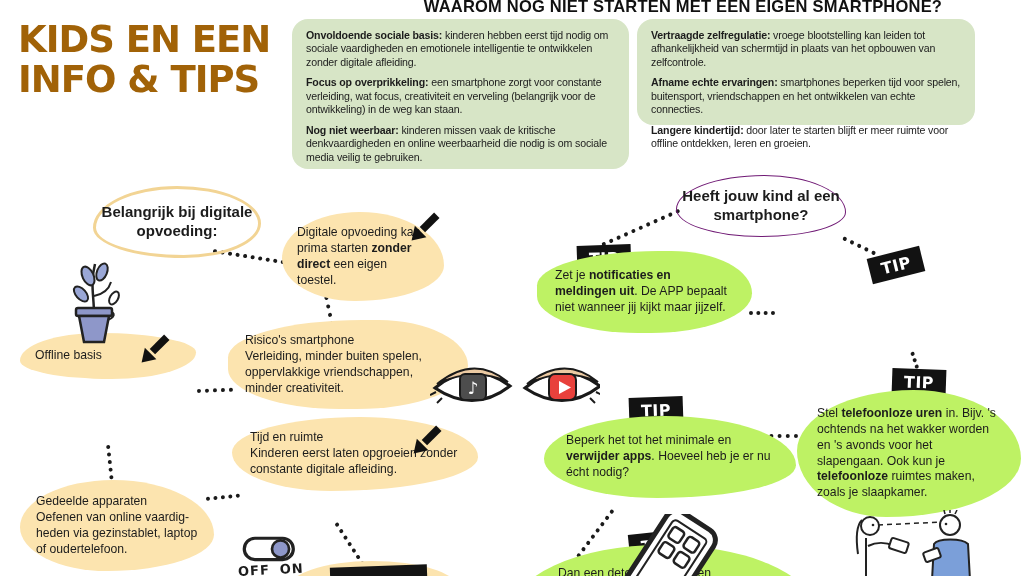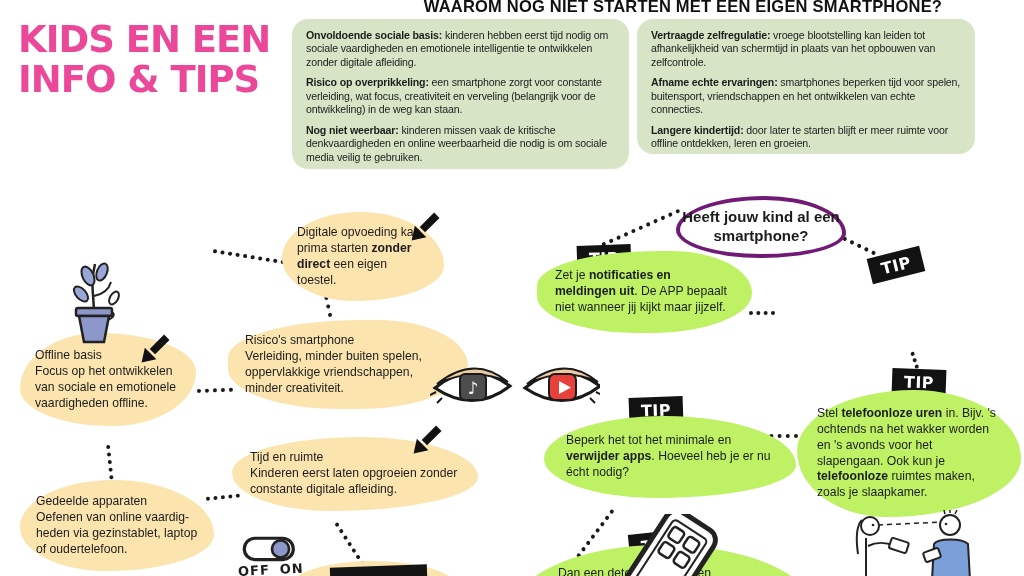--- a/index.html
+++ b/index.html
@@ -1,57 +1,57 @@
 <!DOCTYPE html>
 <html><head>
 <meta charset="utf-8">
 <style>
   html,body{margin:0;padding:0;background:#fff;}
   .canvas{position:relative;width:1024px;height:576px;background:#fff;overflow:hidden;
           font-family:"Liberation Sans",sans-serif;color:#1c1c1c;}
 
   
-  .main-title{position:absolute;left:18px;top:20px;color:#ec4899;
+  .main-title{position:absolute;left:18px;top:20px;color:#a16207;
     font-family:"DejaVu Sans",sans-serif;font-weight:800;font-size:37px;
     line-height:1.08;letter-spacing:-1px;}
   .page-header{position:absolute;left:400px;top:-3px;width:566px;text-align:center;
     font-weight:800;font-size:16.5px;letter-spacing:.2px;color:#111;}
 
   
   .green-box{position:absolute;background:#d7e5c6;border-radius:16px;
     padding:10px 14px;box-sizing:border-box;font-size:10.6px;line-height:1.27;
     letter-spacing:-.15px;}
   .green-box p{margin:0 0 7px;}
   .green-box b{font-weight:700;}
   .gb-left{left:292px;top:19px;width:337px;height:150px;}
-  .gb-right{left:637px;top:19px;width:338px;height:135px;}
+  .gb-right{left:637px;top:19px;width:338px;height:106px;}
 
   
   .oval{position:absolute;box-sizing:border-box;display:flex;align-items:center;
     justify-content:center;text-align:center;font-weight:700;font-size:15px;line-height:1.25;}
   .oval-yellow{left:93px;top:186px;width:168px;height:72px;border:3px solid #f2d494;
     border-radius:50% 50% 46% 54%/58% 52% 48% 42%;}
-  .oval-blue{left:676px;top:196px;width:170px;height:62px;border:4px solid #701a75;
+  .oval-blue{left:676px;top:175px;width:170px;height:62px;border:1px solid #701a75;
     border-radius:52% 48% 50% 50%/55% 60% 40% 45%;}
 
   
   .bubble{position:absolute;background:#fce4af;font-size:12.2px;line-height:1.3;
     padding:14px 18px;box-sizing:border-box;}
   .bubble .b-title{font-weight:400;}
   .bubble.blue{background:#bef264;}
   .r1{border-radius:48% 52% 55% 45%/52% 60% 40% 48%;}
   .r2{border-radius:60% 40% 50% 50%/45% 55% 52% 48%;}
   .r3{border-radius:45% 55% 48% 52%/60% 42% 58% 40%;}
   .r4{border-radius:52% 48% 60% 40%/48% 54% 46% 52%;}
   .r-top{border-radius:50% 50% 0 0/100% 90% 0 0;}
 
   .bb-digitale{left:282px;top:212px;width:162px;padding:13px 15px;}
   .bb-risicos{left:228px;top:320px;width:240px;padding:13px 17px;}
   .bb-offline{left:20px;top:333px;width:176px;padding:15px;}
-  .bb-tijd{left:232px;top:437px;width:246px;padding:13px 18px;}
+  .bb-tijd{left:232px;top:417px;width:246px;padding:13px 18px;}
   .bb-gedeelde{left:20px;top:480px;width:194px;padding:14px 16px;}
   .bb-frag{left:286px;top:561px;width:172px;height:30px;background:#fce4af;}
 
   .bb-zet{left:537px;top:251px;width:215px;padding:17px 18px;}
   .bb-wees{left:762px;top:267px;width:248px;padding:20px 22px;}
   .bb-stel{left:797px;top:390px;width:224px;padding:16px 20px;}
   .bb-beperk{left:544px;top:416px;width:252px;padding:17px 22px;}
   .bb-detox{left:510px;top:545px;width:302px;height:70px;padding:21px 20px 0 48px;}
 
   
@@ -86,21 +86,21 @@
 
   <div class="main-title">
     <div>KIDS EN EEN</div>
     <div>INFO &amp; TIPS</div>
   </div>
 
   <div class="page-header">WAAROM NOG NIET STARTEN MET EEN EIGEN SMARTPHONE?</div>
 
   <div class="green-box gb-left">
     <p><b>Onvoldoende sociale basis:</b><span> kinderen hebben eerst tijd nodig om sociale vaardigheden en emotionele intelligentie te ontwikkelen zonder digitale afleiding.</span></p>
-    <p><b>Risico op overprikkeling:</b><span> een smartphone zorgt voor constante verleiding, wat focus, creativiteit en verveling (belangrijk voor de ontwikkeling) in de weg kan staan.</span></p>
+    <p><b>Focus op overprikkeling:</b><span> een smartphone zorgt voor constante verleiding, wat focus, creativiteit en verveling (belangrijk voor de ontwikkeling) in de weg kan staan.</span></p>
     <p><b>Nog niet weerbaar:</b><span> kinderen missen vaak de kritische denkvaardigheden en online weerbaarheid die nodig is om sociale media veilig te gebruiken.</span></p>
   </div>
   <div class="green-box gb-right">
     <p><b>Vertraagde zelfregulatie:</b><span> vroege blootstelling kan leiden tot afhankelijkheid van schermtijd in plaats van het opbouwen van zelfcontrole.</span></p>
     <p><b>Afname echte ervaringen:</b><span> smartphones beperken tijd voor spelen, buitensport, vriendschappen en het ontwikkelen van echte connecties.</span></p>
     <p><b>Langere kindertijd:</b><span> door later te starten blijft er meer ruimte voor offline ontdekken, leren en groeien.</span></p>
   </div>
 
   <div class="dots" style="left:213px;top:249px;width:88px;transform:rotate(9deg);"></div>
   <div class="dots" style="left:326px;top:294px;width:30px;transform:rotate(78deg);"></div>
@@ -108,33 +108,33 @@
   <div class="dots" style="left:108px;top:443px;width:42px;transform:rotate(84deg);"></div>
   <div class="dots" style="left:206px;top:497px;width:34px;transform:rotate(-6deg);"></div>
   <div class="dots" style="left:336px;top:521px;width:58px;transform:rotate(57deg);"></div>
   <div class="dots" style="left:602px;top:243px;width:85px;transform:rotate(-24deg);"></div>
   <div class="dots" style="left:843px;top:236px;width:36px;transform:rotate(26deg);"></div>
   <div class="dots" style="left:749px;top:311px;width:26px;"></div>
   <div class="dots" style="left:912px;top:350px;width:24px;transform:rotate(72deg);"></div>
   <div class="dots" style="left:753px;top:434px;width:45px;"></div>
   <div class="dots" style="left:613px;top:508px;width:59px;transform:rotate(127deg);"></div>
 
+  <div class="oval oval-yellow">Belangrijk bij digitale opvoeding:</div>
 
   <div class="bubble r1 bb-digitale">
     <span><span>Digitale opvoeding kan prima starten </span><b>zonder direct</b><span> een eigen toestel.</span></span>
   </div>
 
   <div class="bubble r2 bb-risicos">
     <div class="b-title">Risico's smartphone</div>
     <div>Verleiding, minder buiten spelen, oppervlakkige vriendschappen, minder creativiteit.</div>
   </div>
 
   <div class="bubble r3 bb-offline">
     <div class="b-title">Offline basis</div>
-    <div>Focus op het ontwikkelen van sociale en emotionele vaardigheden offline.</div>
   </div>
 
   <div class="bubble r4 bb-tijd">
     <div class="b-title">Tijd en ruimte</div>
     <div>Kinderen eerst laten opgroeien zonder constante digitale afleiding.</div>
   </div>
 
   <div class="bubble r1 bb-gedeelde">
     <div class="b-title">Gedeelde apparaten</div>
     <div>Oefenen van online vaardig-heden via gezinstablet, laptop of oudertelefoon.</div>

